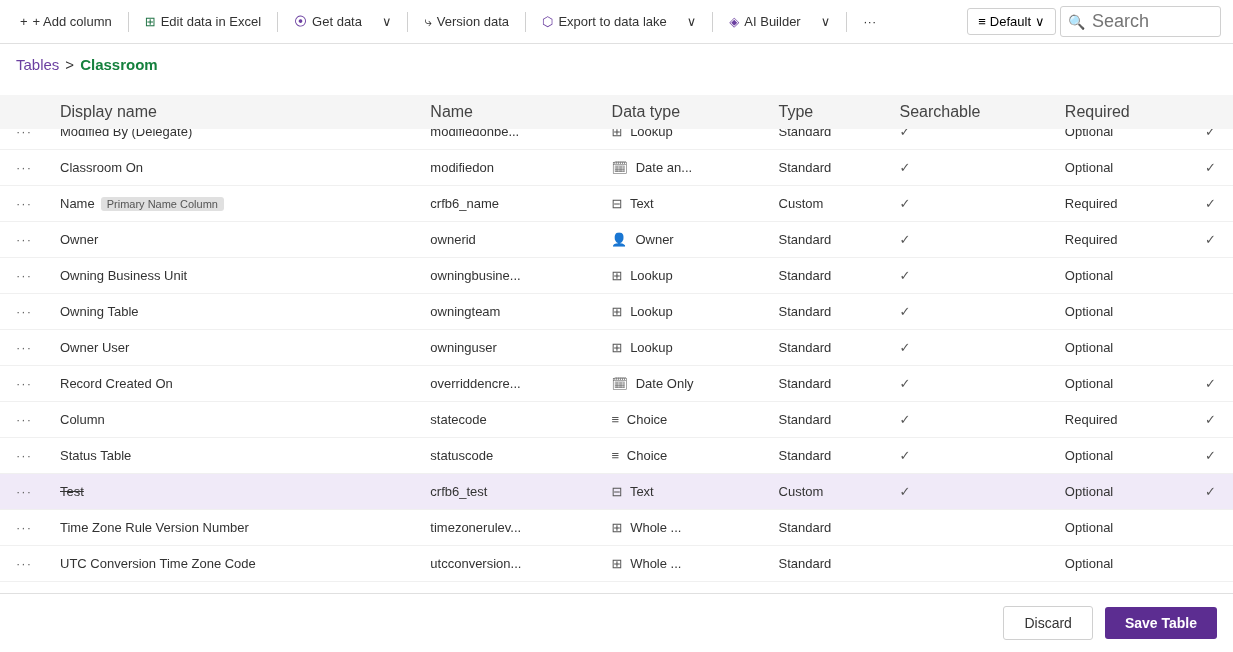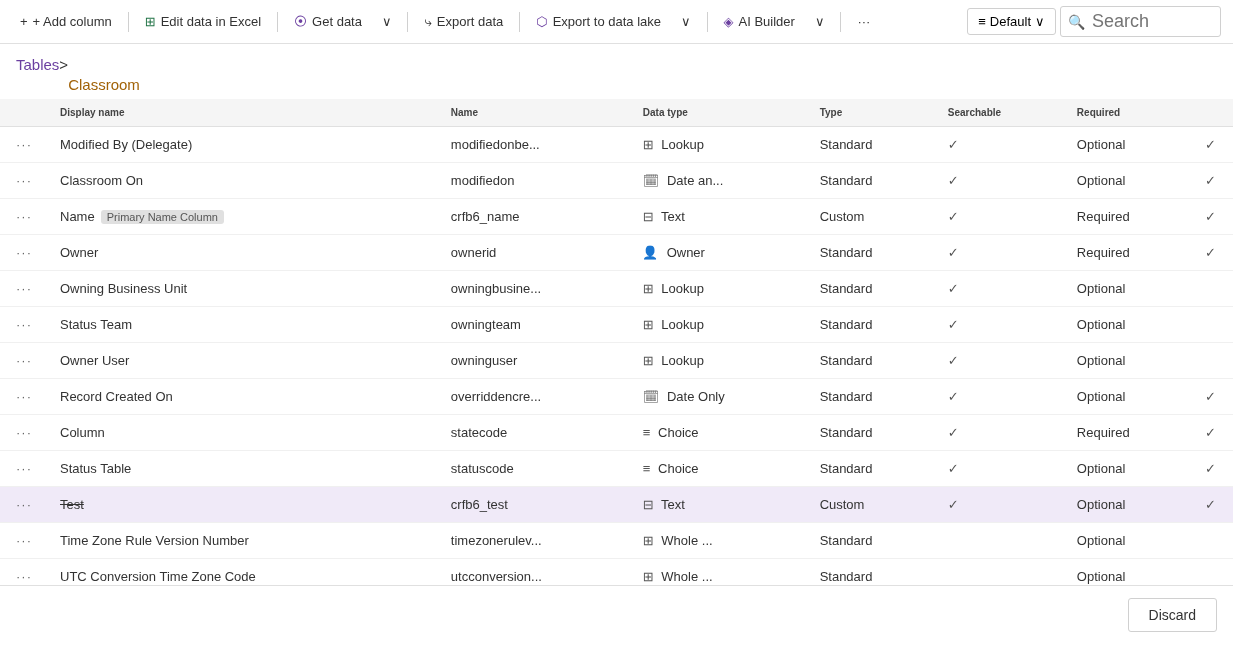--- a/index.html
+++ b/index.html
@@ -22,33 +22,33 @@
       padding: 4px 8px; gap: 6px; background: #fff; min-width: 160px;
     }
     .search-box input { border: none; outline: none; font-size: 18px; width: 120px; }
     .default-btn {
       display: flex; align-items: center; gap: 4px; padding: 5px 10px;
       border: 1px solid #d0d0d0; border-radius: 3px; background: #fff; cursor: pointer; font-size: 13px;
     }
 
     
     .breadcrumb {
-      display: flex; align-items: flex-start; padding: 12px 16px 6px;
+      display: flex; align-items: flex-end; gap: 6px; padding: 12px 16px 6px;
       font-size: 15px;
     }
     .breadcrumb a { color: #6b3fa0; text-decoration: none; }
-    .breadcrumb .current { font-weight: 400; color: #a16207; margin-top: 20px; }
+    .breadcrumb .current { font-weight: 700; color: #15803d; }
 
     
     .table-container { overflow-x: auto; overflow-y: auto; max-height: 540px; }
     table { width: 100%; border-collapse: collapse; }
     thead th {
       background: #f5f5f5; border-bottom: 1px solid #e0e0e0;
-      padding: 8px 12px; text-align: left; font-size: 10px; font-weight: 700; color: #444;
-      position: sticky; top: 0; z-index: 2;
+      padding: 8px 12px; text-align: left; font-size: 16px; font-weight: 400; color: #444;
+      position: sticky; top: 16px; z-index: 2;
     }
     tbody tr { border-bottom: 1px solid #f0f0f0; }
     tbody tr.selected { background: #f0eaf8; }
     tbody td { padding: 8px 12px; font-size: 13px; color: #333; vertical-align: middle; }
 
     .dots-btn {
       background: none; border: none; cursor: pointer; color: #666; padding: 2px 4px;
       letter-spacing: 1px; font-size: 13px;
     }
     .type-icon { margin-right: 4px; color: #555; }
@@ -56,21 +56,21 @@
       display: inline-block; background: #e0e0e0; color: #555;
       border-radius: 3px; padding: 1px 6px; font-size: 11px; margin-left: 6px;
     }
     .check-icon { color: #555; font-size: 13px; }
     .strikethrough { text-decoration: line-through; text-align: right; }
 
     
     .footer {
       display: flex; justify-content: flex-end; align-items: center; gap: 12px;
       padding: 12px 16px; border-top: 1px solid #e0e0e0; background: #fff;
-      position: fixed; bottom: 8px; width: 100%;
+      position: fixed; bottom: 0; width: 100%;
     }
     .discard-btn {
       padding: 8px 20px; border: 1px solid #d0d0d0; border-radius: 3px;
       background: #fff; cursor: pointer; font-size: 14px; color: #333;
     }
     .save-btn {
       padding: 8px 20px; border: none; border-radius: 3px;
       background: #5c2d91; color: #fff; cursor: pointer; font-size: 14px; font-weight: 600;
     }
   </style>
@@ -91,21 +91,21 @@
   <button class="toolbar-btn">
     <span style="color:#6b3fa0">⦿</span>
     <span>Get data</span>
   </button>
   <button class="toolbar-btn">
     <span>∨</span>
   </button>
   <div class="toolbar-divider"></div>
   <button class="toolbar-btn">
     <span>⤷</span>
-    <span>Export data</span>
+    <span>Version data</span>
   </button>
   <div class="toolbar-divider"></div>
   <button class="toolbar-btn">
     <span style="color:#6b3fa0">⬡</span>
     <span>Export to data lake</span>
   </button>
   <button class="toolbar-btn">
     <span>∨</span>
   </button>
   <div class="toolbar-divider"></div>
@@ -242,21 +242,21 @@
     <td>Standard</td>
     <td><span class="check-icon">✓</span></td>
     <td>Optional</td>
     <td></td>
   </tr>
         <tr>
     <td>
       <button class="dots-btn">···</button>
     </td>
     <td>
-      <span>Status Team</span>
+      <span>Owning Table</span>
     </td>
     <td></td>
     <td>owningteam</td>
     <td>
       <span class="type-icon">⊞</span>
       <span>Lookup</span>
     </td>
     <td>Standard</td>
     <td><span class="check-icon">✓</span></td>
     <td>Optional</td>
@@ -405,13 +405,14 @@
     <td></td>
     <td>Optional</td>
     <td></td>
   </tr>
       </tbody>
   </table>
 </div>
 
 <div class="footer">
   <button class="discard-btn">Discard</button>
+  <button class="save-btn">Save Table</button>
 </div>
 
 </body></html>

